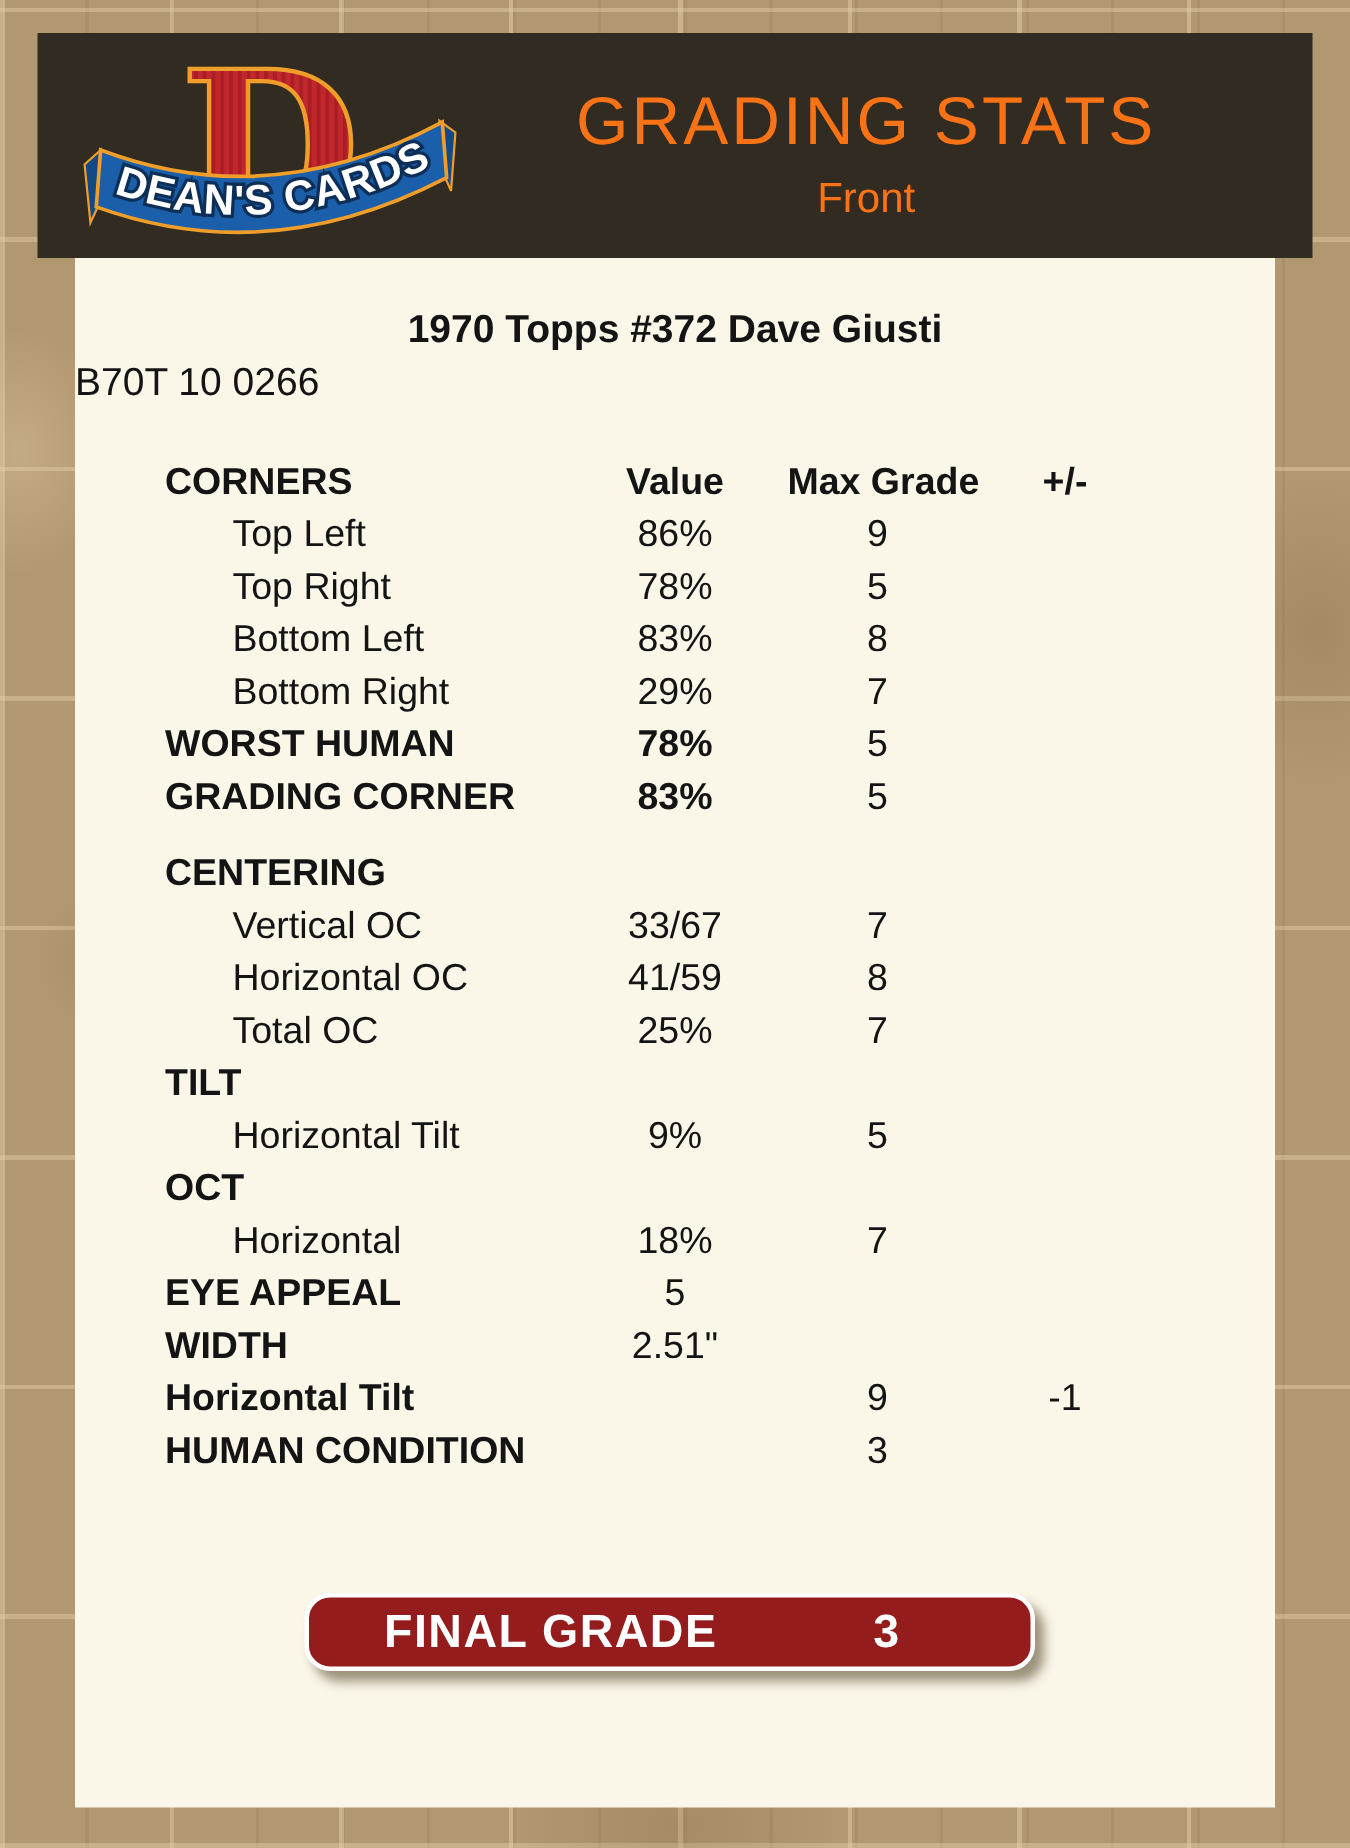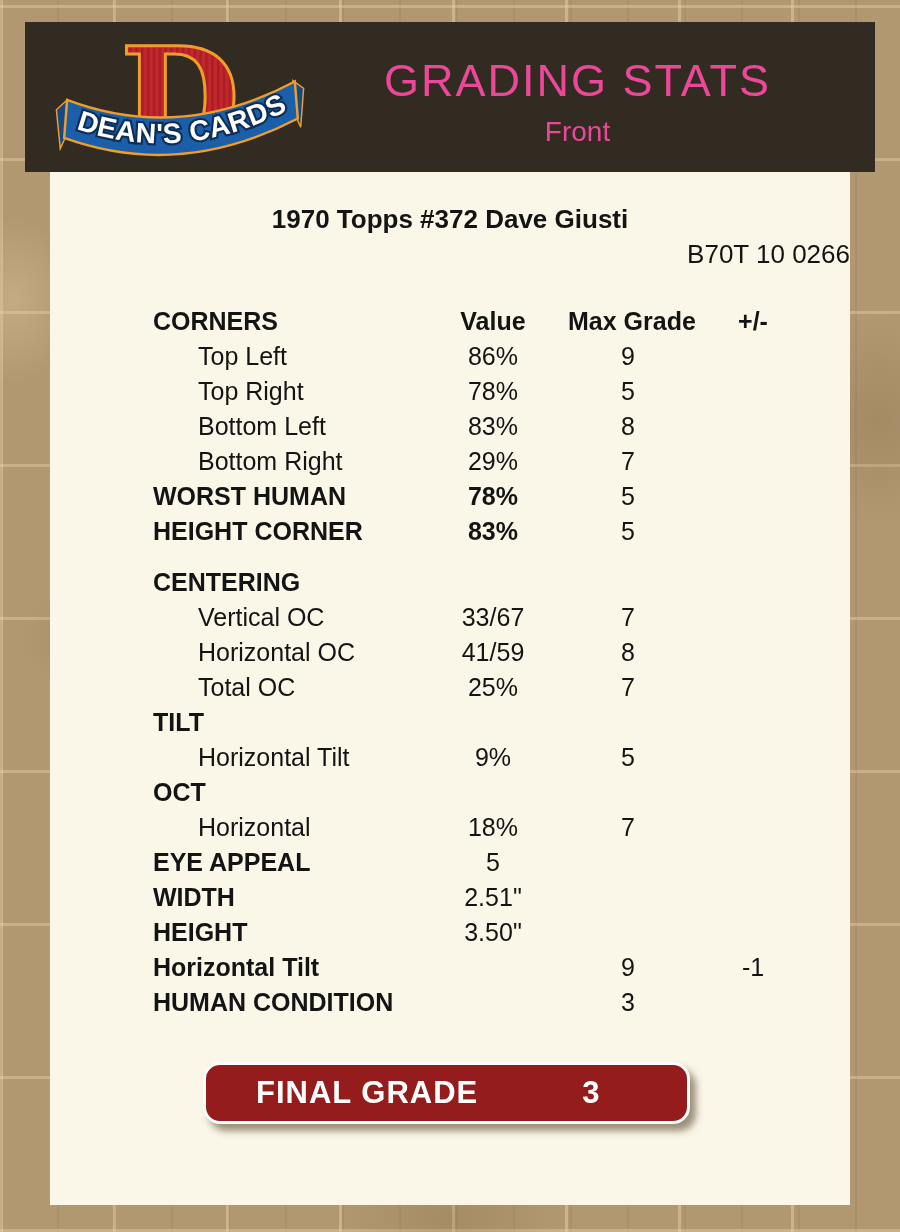--- a/index.html
+++ b/index.html
@@ -21,46 +21,46 @@
       repeating-linear-gradient(90deg, rgba(101,79,50,.10) 0 2px, rgba(101,79,50,0) 2px 57px);
   }
   
   .topbar {
     position: absolute; left: 25px; top: 22px; width: 850px; height: 150px;
     background: #322b22;
   }
   .logo { position: absolute; left: 26px; top: 4px; width: 258px; height: 146px; }
   .titles {
     position: absolute; left: 255px; top: 30px; width: 595px;
-    text-align: center; color: #ec4899;
+    text-align: center; color: #f97316;
   }
   .h-title { font-size: 45px; line-height: 58px; letter-spacing: 2px; white-space: nowrap; }
   .h-sub   { font-size: 28px; line-height: 44px; }
   
   .panel {
     position: absolute; left: 50px; top: 172px; width: 800px; height: 1033px;
     background: #faf6e8; color: #141414;
   }
   .card-title { margin-top: 31px; text-align: center; font-size: 26px; font-weight: bold; line-height: 32px; }
-  .card-id    { margin-top: 3px;  text-align: right; font-size: 26px; line-height: 32px; margin-left: 36px; }
+  .card-id    { margin-top: 3px;  text-align: left; font-size: 26px; line-height: 32px; }
   .stats-table { margin-top: 34px; }
   .row {
     display: grid; grid-template-columns: 265px 150px 120px 130px;
-    height: 35px; align-items: center; padding-left: 103px;
+    height: 35px; align-items: center; padding-left: 60px;
     font-size: 25px; line-height: 35px;
   }
   .c { white-space: nowrap; }
   .c.label { text-align: left; }
   .c.value, .c.max, .c.pm { text-align: center; }
   .bold { font-weight: bold; }
   .indent { padding-left: 45px; }
   .spacer { height: 16px; }
   
   .final-btn {
-    position: absolute; left: 153px; top: 890px; width: 487px; height: 62px;
+    position: absolute; left: 153px; top: 890px; width: 487px; height: 52px;
     box-sizing: border-box;
     background: #951c1c;
     border: 3px solid #ffffff;
     border-radius: 17px;
     box-shadow: 6px 7px 7px rgba(105, 90, 65, 0.65);
     display: flex; align-items: center;
     cursor: pointer;
   }
   .final-label { flex: 0 0 67%; text-align: center; color: #fff; font-size: 31px; font-weight: bold; letter-spacing: 1px; }
   .final-value { flex: 0 0 26%; text-align: center; color: #fff; font-size: 31px; font-weight: bold; }
@@ -131,21 +131,21 @@
     <div class="c max">7</div>
     <div class="c pm"></div>
   </div>
           <div class="row">
     <div class="c label bold">WORST HUMAN</div>
     <div class="c value bold">78%</div>
     <div class="c max">5</div>
     <div class="c pm"></div>
   </div>
           <div class="row">
-    <div class="c label bold">HEIGHT CORNER</div>
+    <div class="c label bold">GRADING CORNER</div>
     <div class="c value bold">83%</div>
     <div class="c max">5</div>
     <div class="c pm"></div>
   </div>
           <div class="spacer"></div>
           <div class="row">
     <div class="c label bold">CENTERING</div>
     <div class="c value"></div>
     <div class="c max"></div>
     <div class="c pm"></div>
@@ -193,26 +193,20 @@
     <div class="c pm"></div>
   </div>
           <div class="row">
     <div class="c label bold">EYE APPEAL</div>
     <div class="c max">5</div>
     <div class="c pm"></div>
   </div>
           <div class="row">
     <div class="c label bold">WIDTH</div>
     <div class="c value">2.51"</div>
-    <div class="c max"></div>
-    <div class="c pm"></div>
-  </div>
-          <div class="row">
-    <div class="c label bold">HEIGHT</div>
-    <div class="c value">3.50"</div>
     <div class="c max"></div>
     <div class="c pm"></div>
   </div>
           <div class="row">
     <div class="c label bold">Horizontal Tilt</div>
     <div class="c value"></div>
     <div class="c max">9</div>
     <div class="c pm">-1</div>
   </div>
           <div class="row">

